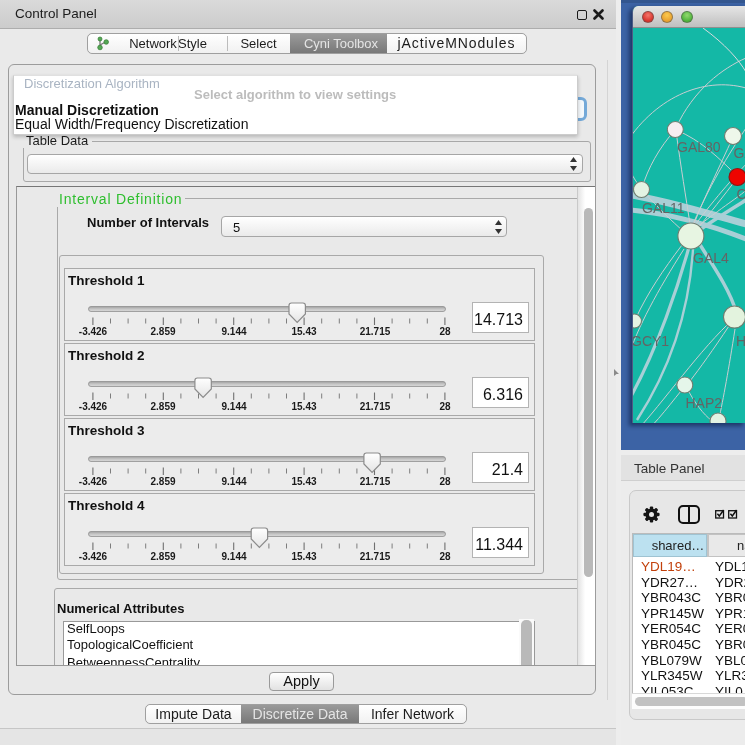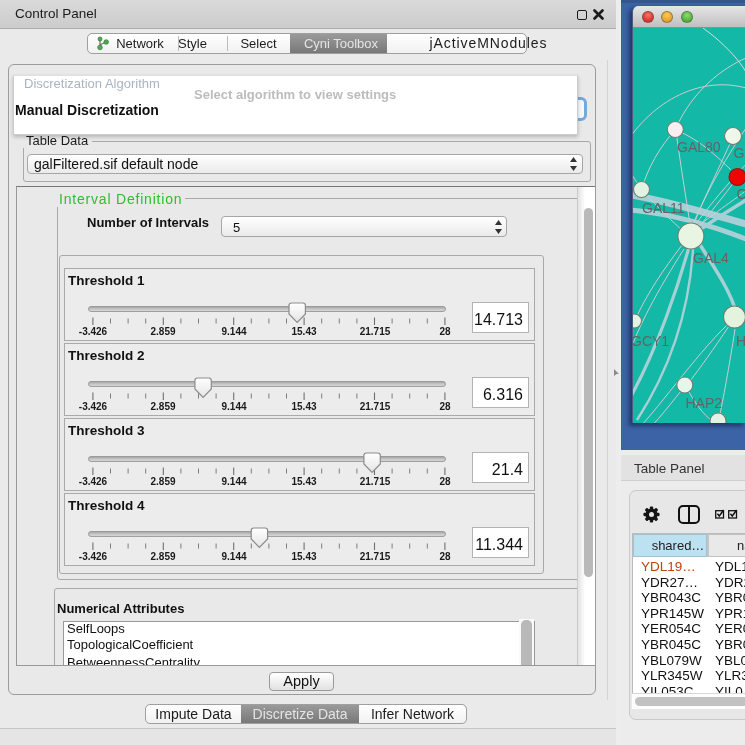--- a/index.html
+++ b/index.html
@@ -9,52 +9,52 @@
 <div id="root">
 <div class="abs" style="left:0;top:0;width:616px;height:728px;background:#eaeaea;">
 <div class="abs" style="left:0;top:0;width:616px;height:28px;background:linear-gradient(#dadada,#cccccc);border-bottom:1px solid #adadad;"></div>
 <div class="abs" style="left:15px;top:6px;font-size:13.5px;color:#1c1c1c;">Control Panel</div>
 <div class="abs" style="left:577px;top:10px;width:8px;height:8px;border:1.6px solid #1a1a1a;border-radius:2px;"></div>
 <svg class="abs" style="left:593px;top:9px;" width="11" height="11">
         <path d="M1.5,1.5 L9.5,9.5 M9.5,1.5 L1.5,9.5" stroke="#1a1a1a" stroke-width="2.6" stroke-linecap="round"></path>
       </svg>
 <div class="abs" style="left:87px;top:33px;width:440px;height:21px;border:1px solid #9f9f9f;border-radius:5px;box-sizing:border-box;"></div>
 <div class="abs" style="left:88px;top:34px;width:90px;height:19px;background:linear-gradient(#ffffff,#f1f1f1);border-top-left-radius:5px;border-bottom-left-radius:5px;"></div>
-      <div class="abs" style="left:102px;top:34px;width:76px;height:19px;line-height:19px;text-align:center;font-size:13px;color:#1c1c1c;">Network</div>
+      <div class="abs" style="left:102px;top:34px;width:76px;height:19px;line-height:19px;text-align:center;font-size:13px;color:#1c1c1c;padding-left:13px;">Network</div>
 <div class="abs" style="left:178px;top:34px;width:49px;height:19px;background:linear-gradient(#ffffff,#f1f1f1);"></div>
       <div class="abs" style="left:178px;top:34px;width:49px;height:19px;line-height:19px;text-align:left;font-size:13px;color:#1c1c1c;">Style</div>
 <div class="abs" style="left:227px;top:34px;width:63px;height:19px;background:linear-gradient(#ffffff,#f1f1f1);"></div>
       <div class="abs" style="left:227px;top:34px;width:63px;height:19px;line-height:19px;text-align:center;font-size:13px;color:#1c1c1c;">Select</div>
 <div class="abs" style="left:290px;top:34px;width:97px;height:19px;background:linear-gradient(#9a9a9a,#787878);"></div>
       <div class="abs" style="left:290px;top:34px;width:102px;height:19px;line-height:19px;text-align:center;font-size:13px;color:#e4e4e4;">Cyni Toolbox</div>
 <div class="abs" style="left:387px;top:34px;width:139px;height:19px;background:linear-gradient(#ffffff,#f1f1f1);border-top-right-radius:5px;border-bottom-right-radius:5px;"></div>
-      <div class="abs" style="left:387px;top:34px;width:139px;height:19px;line-height:19px;text-align:center;font-size:14px;color:#1c1c1c;margin-left:32px;"><span style="letter-spacing:0.9px">jActiveMNodules</span></div>
+      <div class="abs" style="left:387px;top:34px;width:139px;height:19px;line-height:19px;text-align:center;font-size:14px;color:#1c1c1c;"><span style="letter-spacing:0.9px">jActiveMNodules</span></div>
 <div class="abs" style="left:178px;top:36px;width:1px;height:15px;background:#bcbcbc;"></div>
 <div class="abs" style="left:227px;top:36px;width:1px;height:15px;background:#bcbcbc;"></div>
 <svg class="abs" style="left:96px;top:36px;" width="14" height="15">
 <line x1="4" y1="4" x2="4" y2="11" stroke="#777" stroke-width="1.3"></line>
 <line x1="4" y1="9" x2="9.5" y2="6" stroke="#777" stroke-width="1.3"></line>
 <circle cx="4" cy="3" r="2" fill="#55a855" stroke="#2f7a2f" stroke-width="0.7"></circle>
 <circle cx="4" cy="11.5" r="2.3" fill="#55a855" stroke="#2f7a2f" stroke-width="0.7"></circle>
 <circle cx="10.2" cy="6" r="2.3" fill="#55a855" stroke="#2f7a2f" stroke-width="0.7"></circle>
 </svg>
 <div class="abs" style="left:8px;top:64px;width:588px;height:631px;border:1px solid #9c9c9c;border-radius:6px;box-sizing:border-box;background:#e9e9e9;"></div>
 <div class="abs" style="left:23px;top:141px;width:568px;height:41px;border:1px solid #a8a8a8;border-radius:3px;box-sizing:border-box;"></div>
 <div class="abs" style="left:22px;top:133px;padding:0 4px;background:#e9e9e9;font-size:13px;color:#1c1c1c;">Table Data</div>
 <div class="abs" style="left:27px;top:154px;width:556px;height:20px;background:linear-gradient(#ffffff,#eaeaea);border:1px solid #a6a6a6;border-radius:4px;box-sizing:border-box;"></div>
-<div class="abs" style="left:34px;top:156px;font-size:14px;color:#111;">galFiltered.sif default node</div>
 <svg class="abs" style="left:569px;top:157px;" width="9" height="14">
         <path d="M4.5,0 L8,5 L1,5 Z" fill="#333"></path>
         <path d="M4.5,14 L8,9 L1,9 Z" fill="#333"></path>
       </svg>
 <div class="abs" style="left:552px;top:97px;width:35px;height:24px;border:3px solid #74a9d8;border-radius:6px;box-sizing:border-box;background:#f4f8fb;"></div>
 <div class="abs" style="left:13px;top:75px;width:565px;height:60px;background:#ffffff;border:1px solid #cccccc;border-top-color:#e0e0e0;box-shadow:0 2px 4px rgba(0,0,0,0.22);box-sizing:border-box;"></div>
 <div class="abs" style="left:24px;top:76px;font-size:13px;color:#a9b4c2;">Discretization Algorithm</div>
 <div class="abs" style="left:15px;top:102px;font-size:14px;font-weight:bold;color:#111;">Manual Discretization</div>
 <div class="abs" style="left:194px;top:87px;font-size:13px;font-weight:bold;color:#bcbcbc;">Select algorithm to view settings</div>
+<div class="abs" style="left:15px;top:116px;font-size:14px;color:#111;">Equal Width/Frequency Discretization</div>
 <div class="abs" style="left:16px;top:186px;width:579px;height:480px;border-top:1px solid #767676;border-left:1px solid #989898;border-bottom:1px solid #989898;box-sizing:border-box;overflow:hidden;background:#e9e9e9;">
 <div class="abs" style="left:39.5px;top:11px;width:536.5px;height:382px;border:1px solid #a9a9a9;border-radius:3px;box-sizing:border-box;"></div>
 <div class="abs" style="left:39px;top:4px;padding:0 3px;background:#e9e9e9;font-size:14px;letter-spacing:0.8px;color:#2ebe2e;">Interval Definition</div>
 <div class="abs" style="left:70px;top:28px;font-size:13px;font-weight:bold;color:#111;">Number of Intervals</div>
 <div class="abs" style="left:204px;top:29px;width:286px;height:21px;background:linear-gradient(#ffffff,#eaeaea);border:1px solid #a6a6a6;border-radius:4px;box-sizing:border-box;"></div>
 <div class="abs" style="left:216px;top:33px;font-size:13px;color:#111;">5</div>
 <svg class="abs" style="left:477px;top:33px;" width="9" height="14">
           <path d="M4.5,0 L8,5 L1,5 Z" fill="#333"></path>
           <path d="M4.5,14 L8,9 L1,9 Z" fill="#333"></path>
         </svg>

